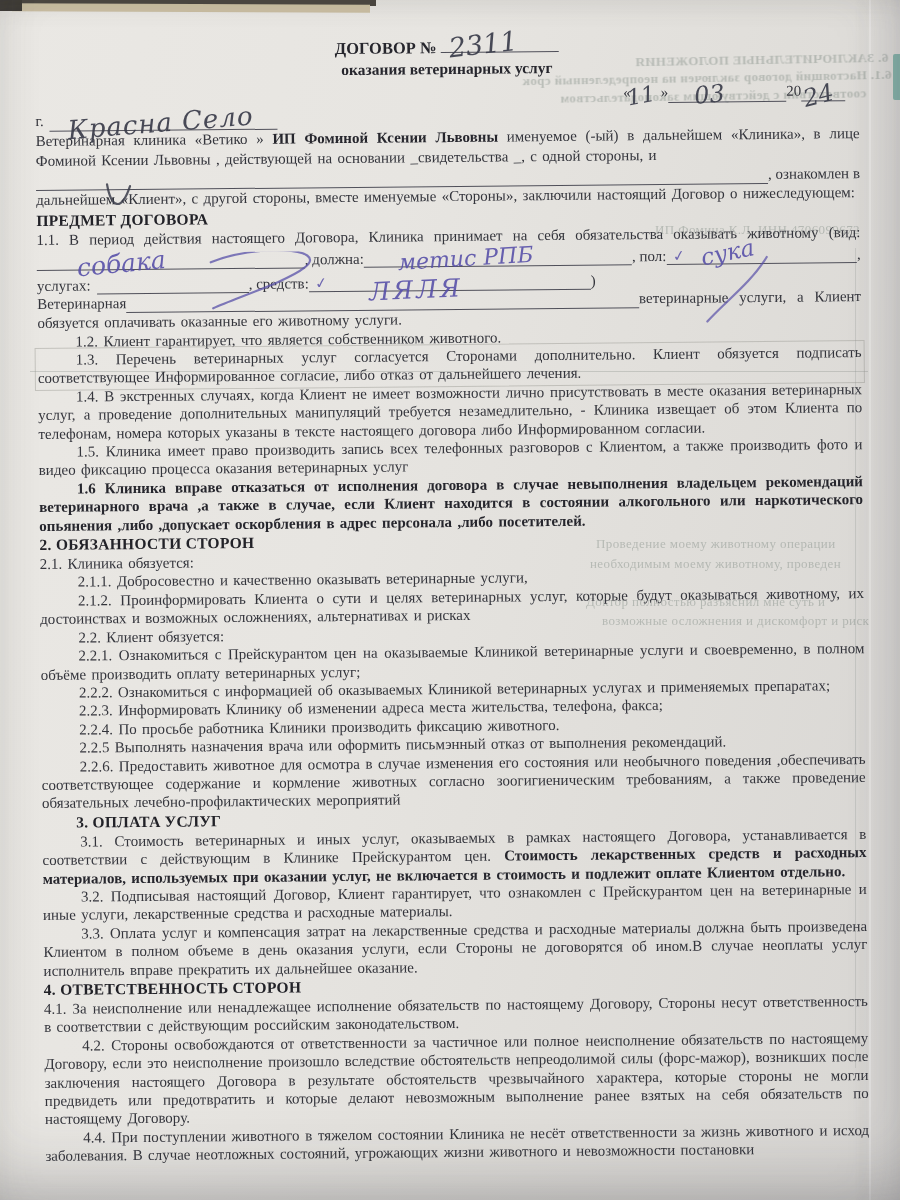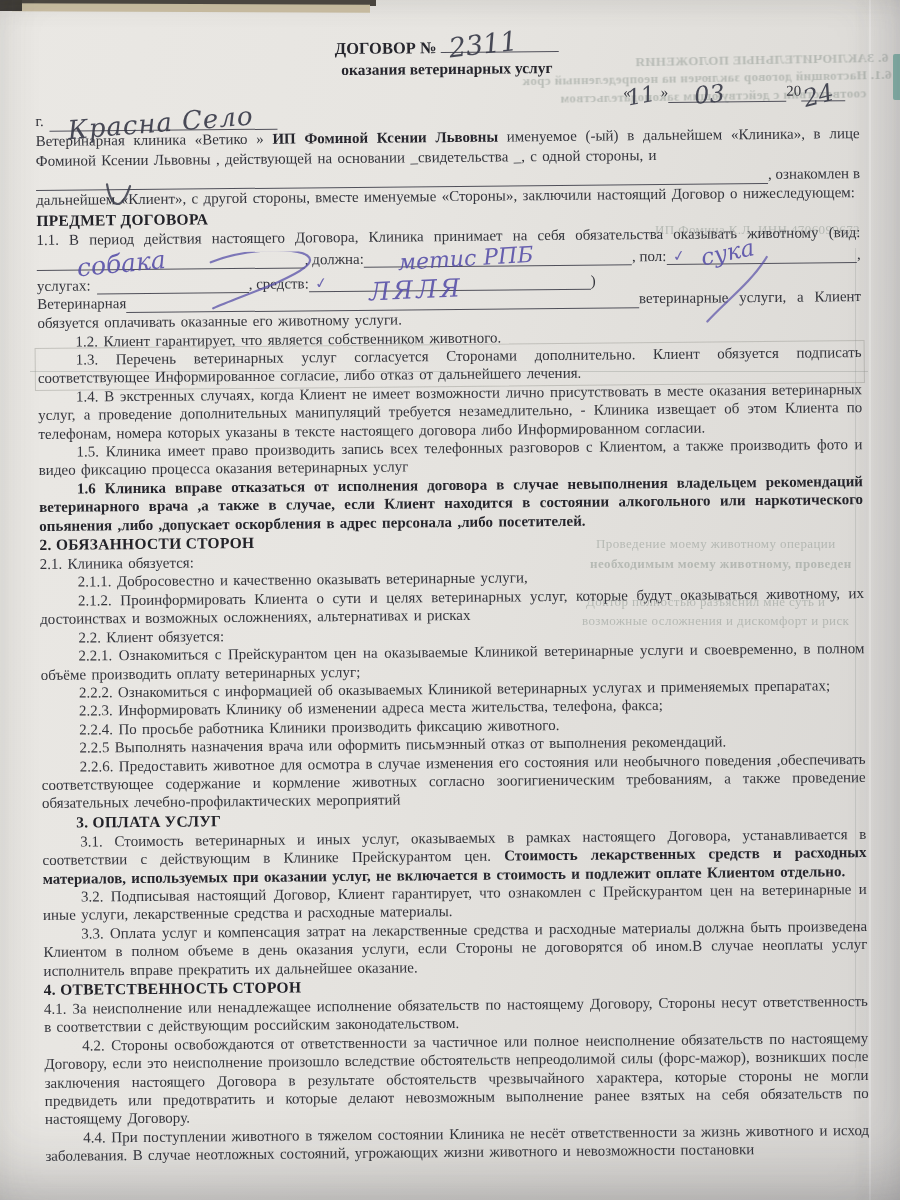--- a/index.html
+++ b/index.html
@@ -80,23 +80,23 @@
   <div class="teal-sliver"></div>
   <div class="edge-line"></div>
   <div class="bleed-hline"></div>
   <div class="bleed-vline"></div>
 
   <div class="bt mir" style="top:52px;right:12px;">6. ЗАКЛЮЧИТЕЛЬНЫЕ ПОЛОЖЕНИЯ</div>
   <div class="bt mir" style="top:70px;right:8px;">6.1. Настоящий договор заключен на неопределенный срок</div>
   <div class="bt mir" style="top:88px;right:34px;">соответствии с действующим законодательством</div>
   <div class="bt faint" style="top:222px;left:655px;">ИП Фомина К.Л. ИНН 4706099672</div>
   <div class="bt faint" style="top:536px;left:596px;">Проведение моему животному операции</div>
-  <div class="bt faint" style="top:556px;left:590px;font-weight:bold;">необходимым моему животному, проведен</div>
+  <div class="bt faint" style="top:556px;left:590px;">необходимым моему животному, проведен</div>
   <div class="bt faint" style="top:594px;left:586px;font-family:Liberation Serif, serif;">Доктор полностью разъяснил мне суть и</div>
-  <div class="bt faint" style="top:613px;left:582px;">возможные осложнения и дискомфорт и риск</div>
+  <div class="bt faint" style="top:613px;left:602px;">возможные осложнения и дискомфорт и риск</div>
 
   <div class="content">
 
     <div class="title-row">
       <span class="b">ДОГОВОР №</span>
       <span class="fill num-fill">
         <span class="hw hw-num ink-dark">2311</span>
       </span>
     </div>
     <div class="subtitle b">оказания ветеринарных услуг</div>

